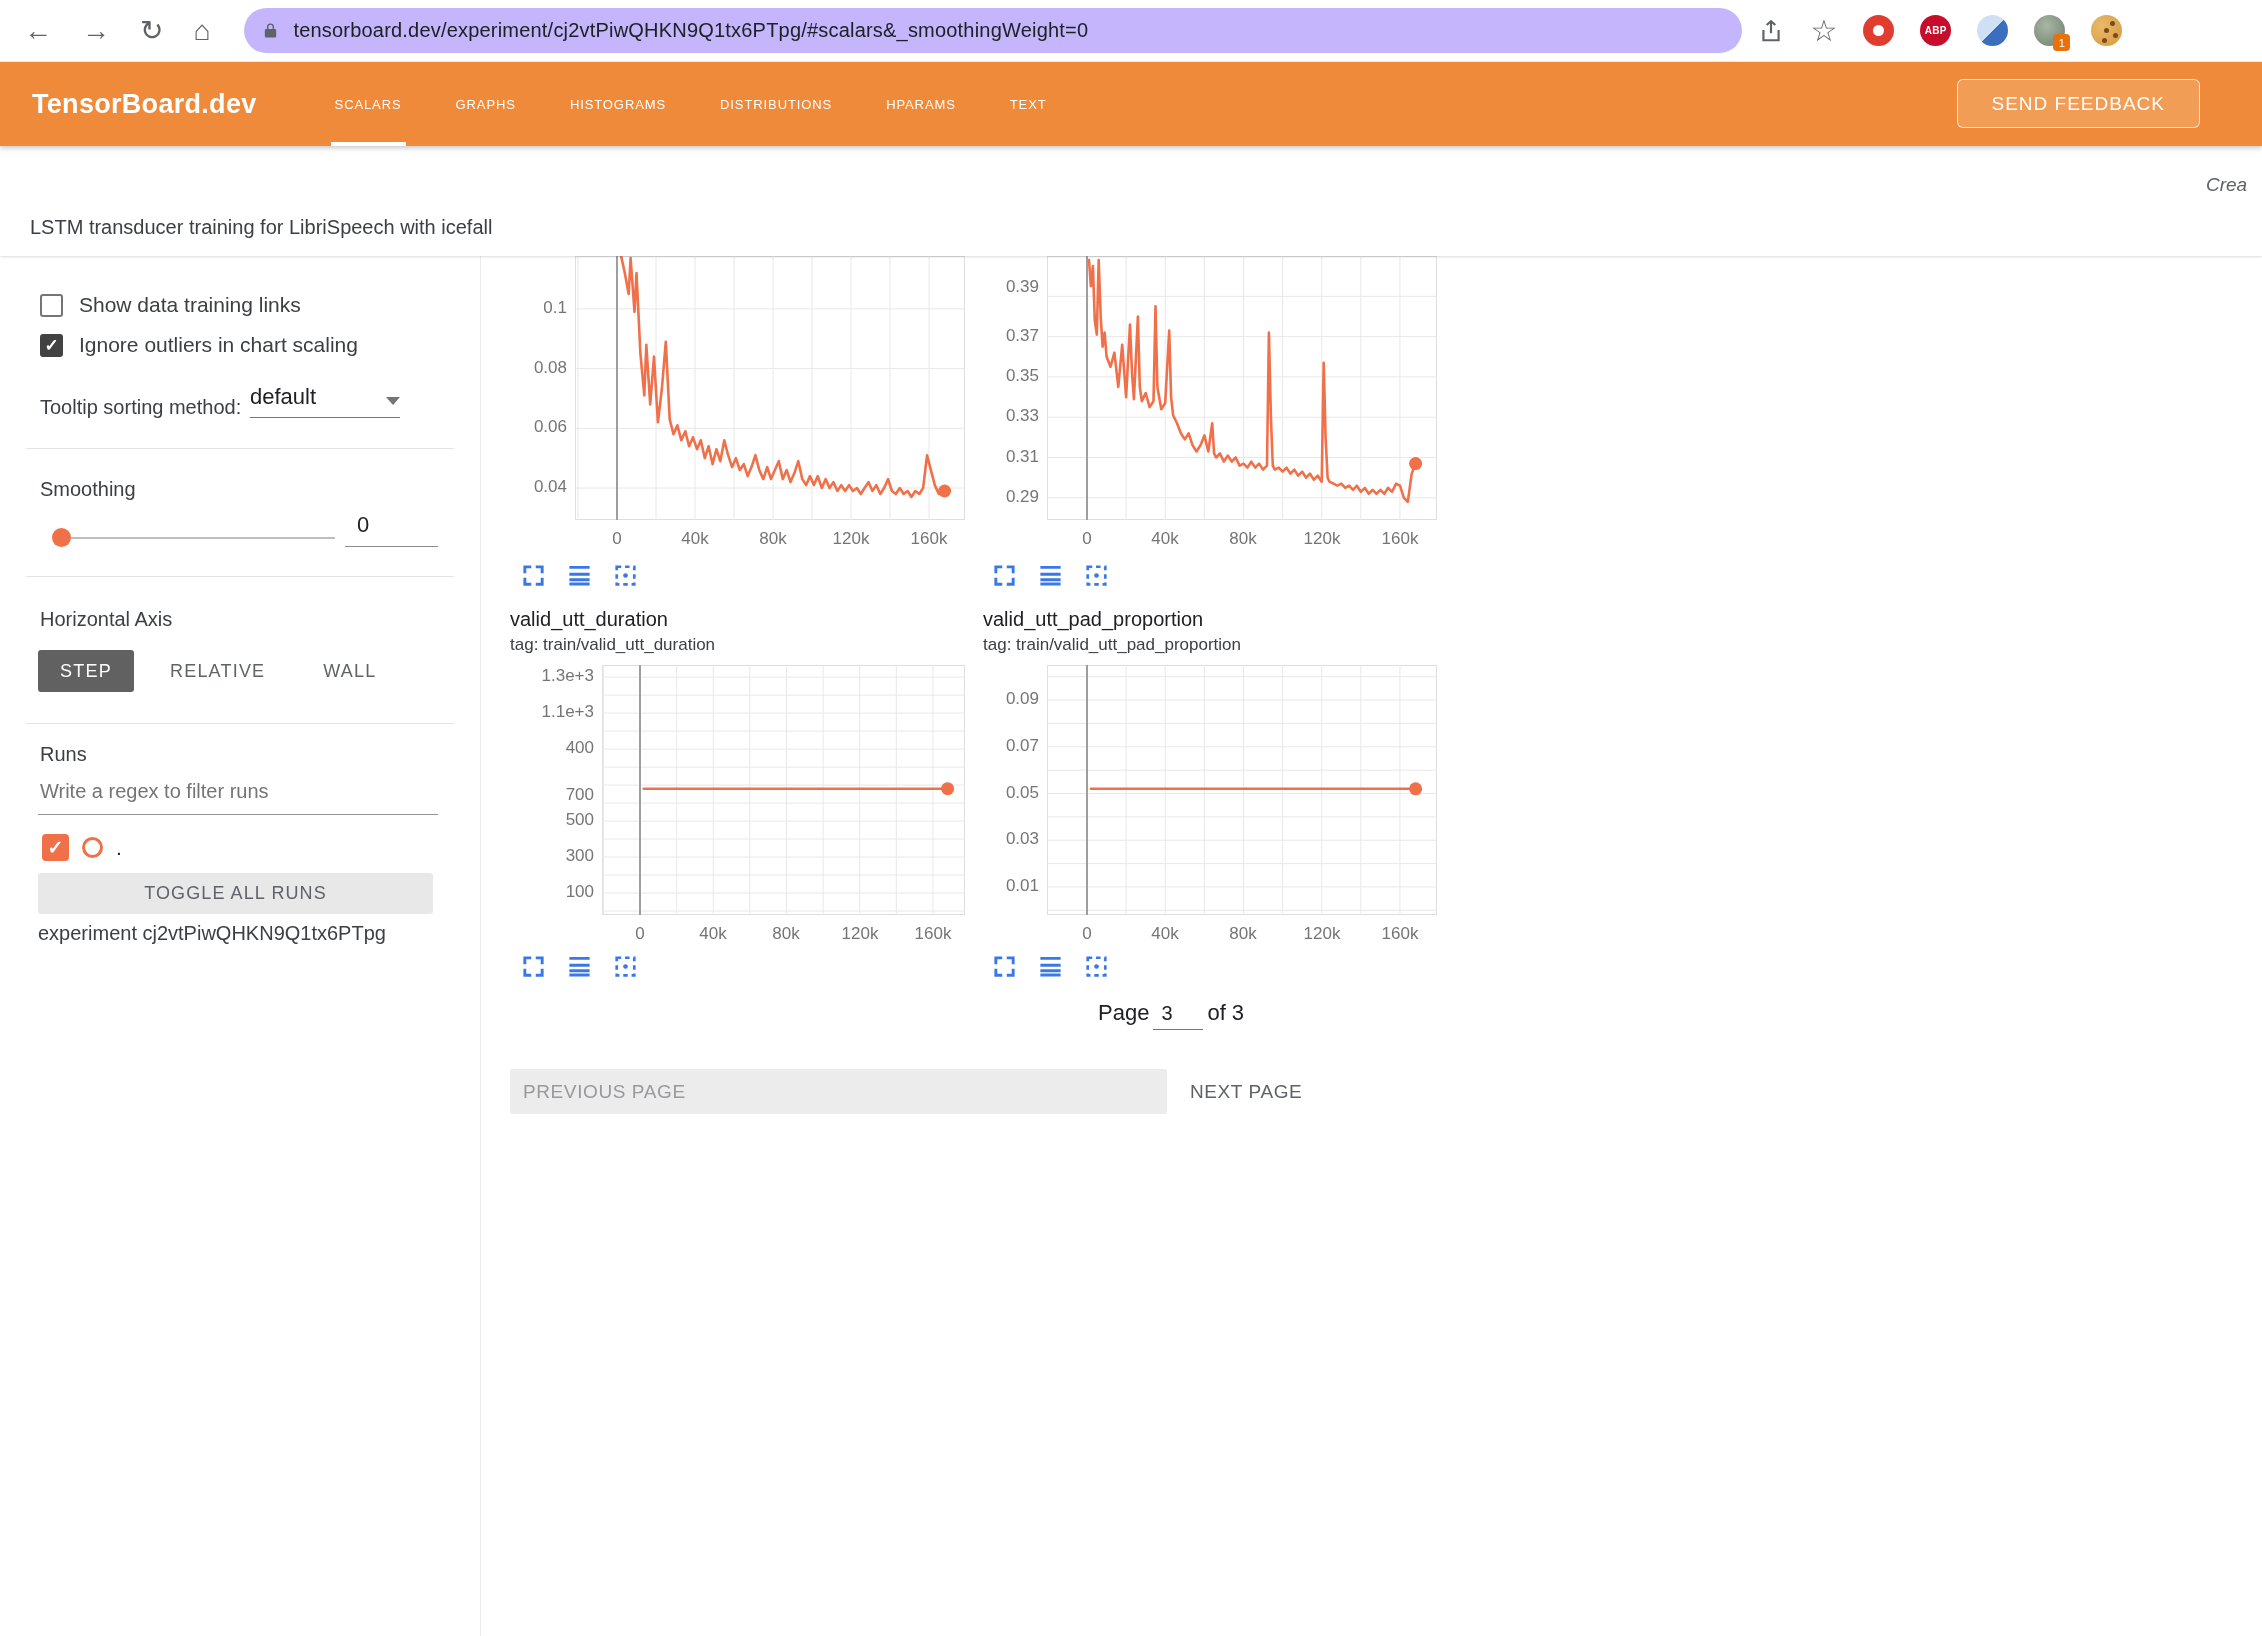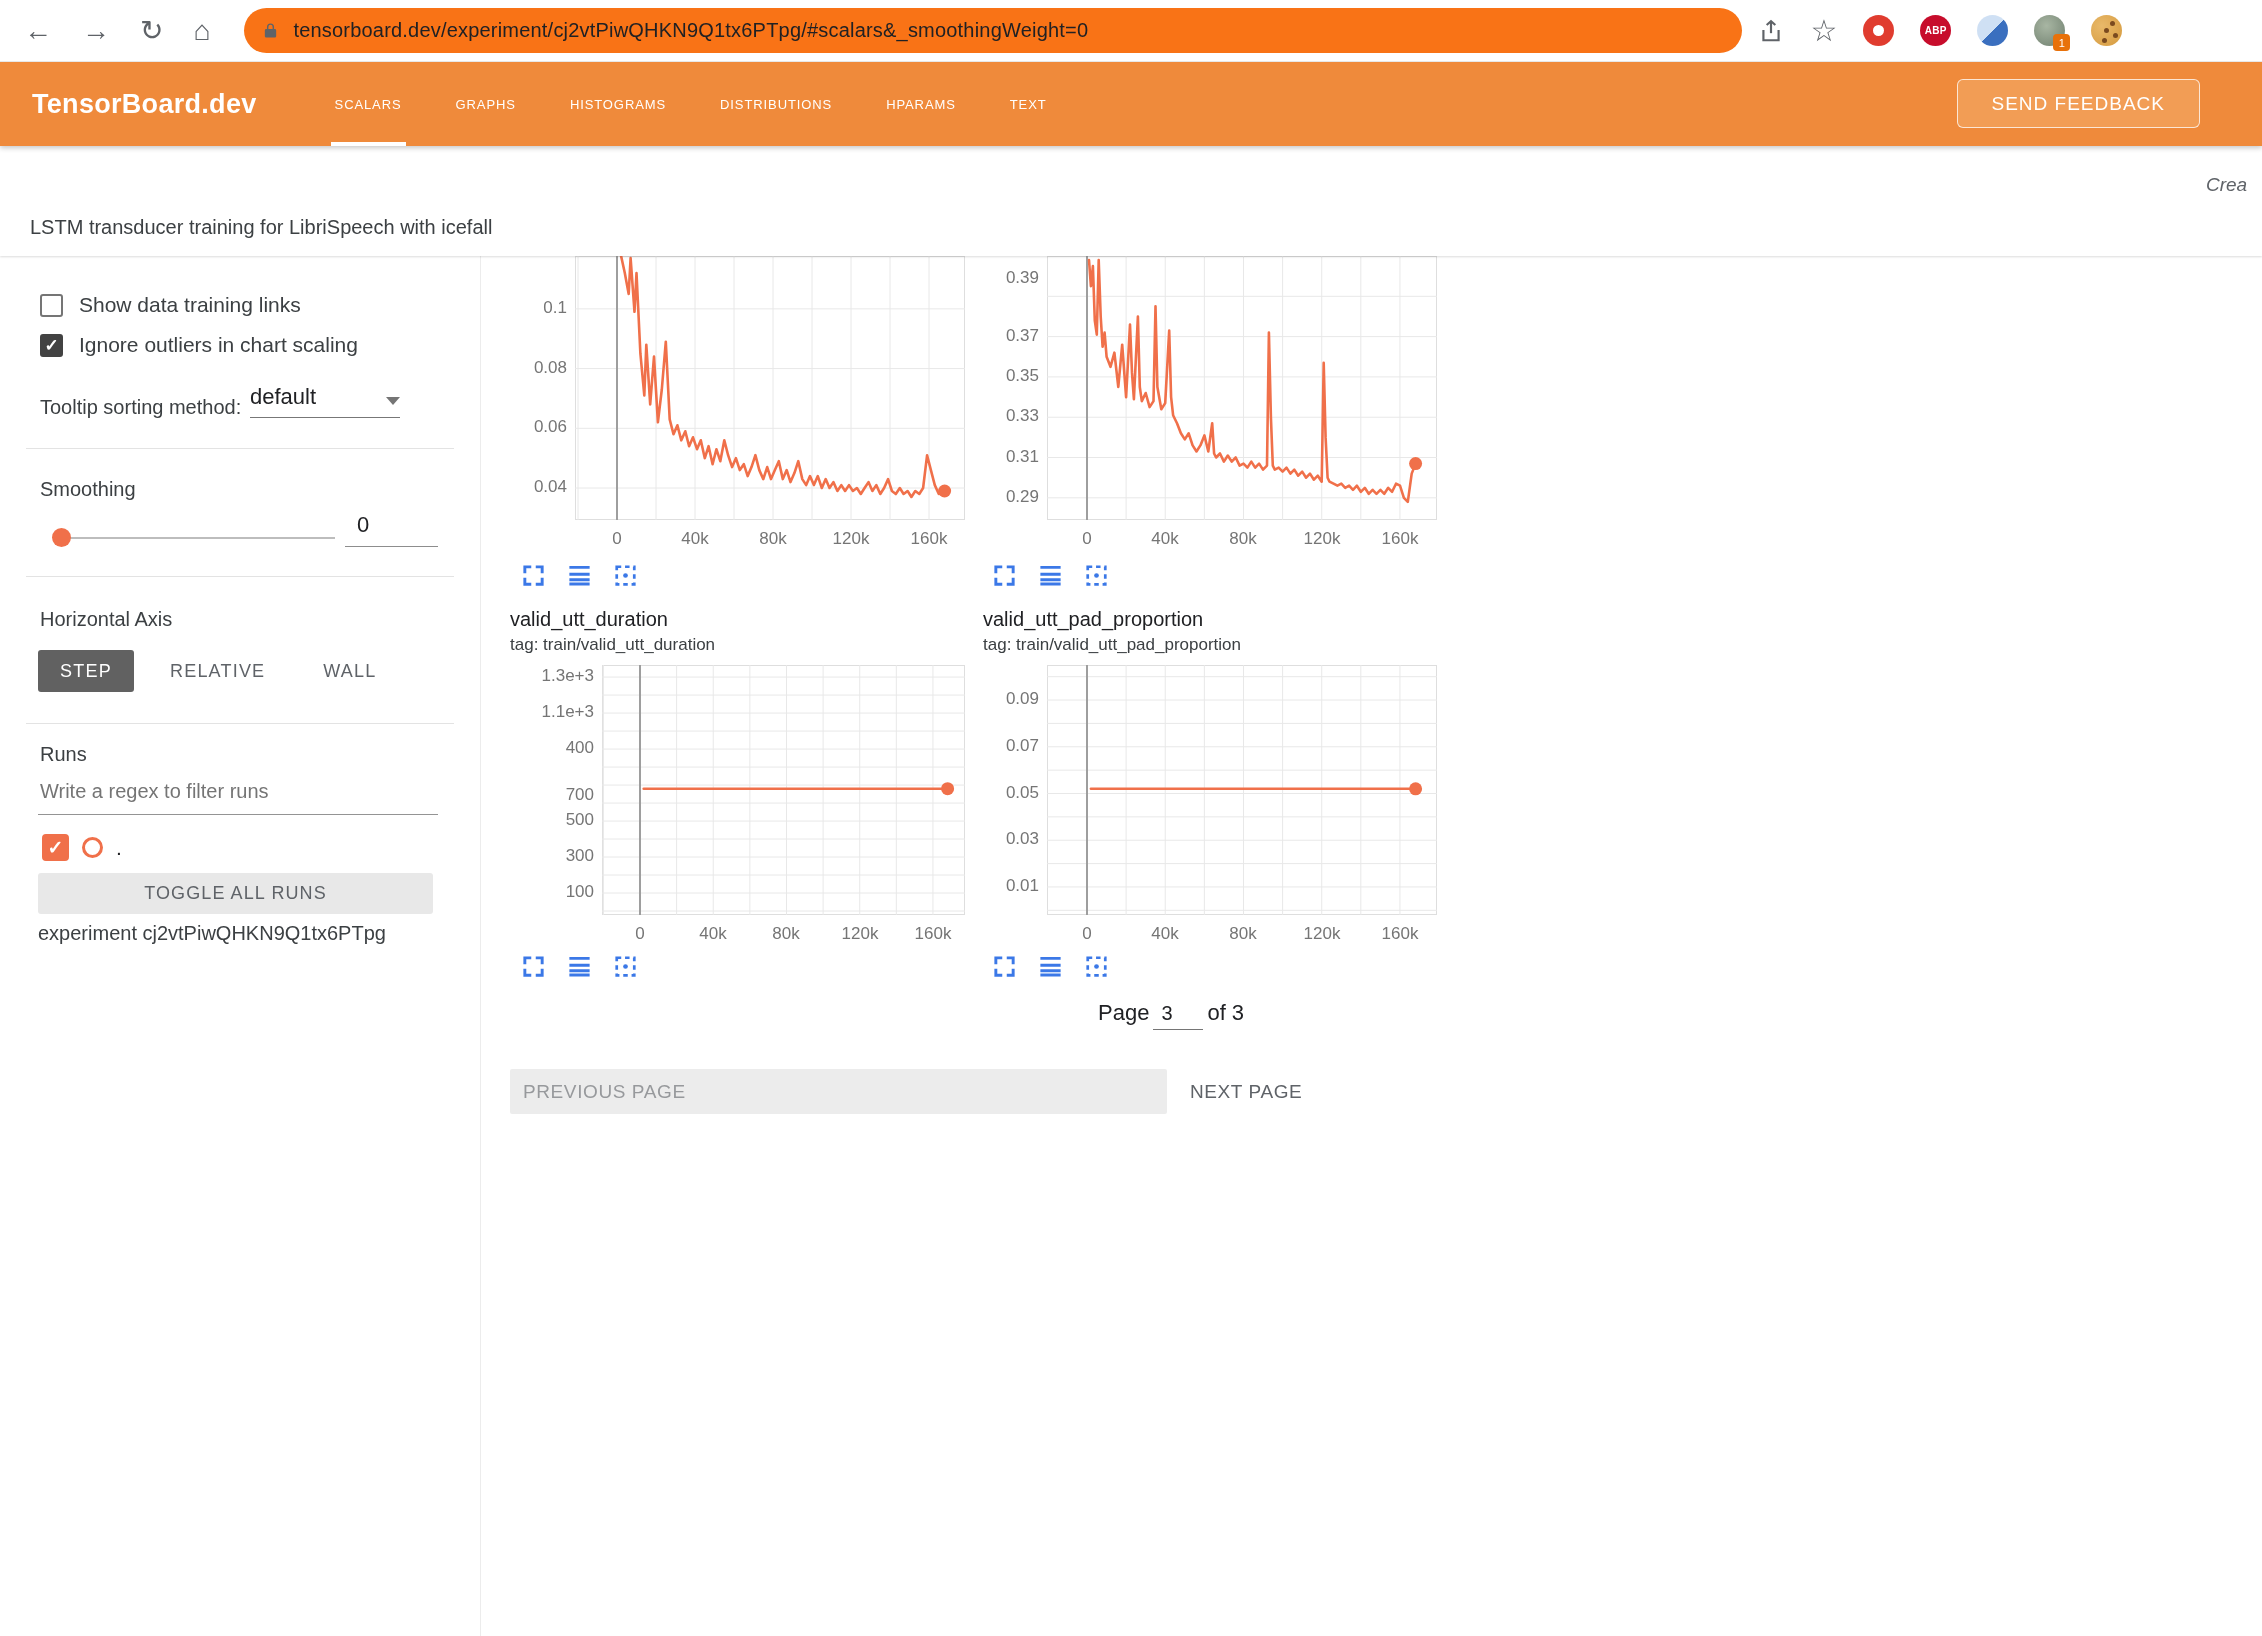--- a/index.html
+++ b/index.html
@@ -4,21 +4,21 @@
 <style>
   *{box-sizing:border-box;margin:0;padding:0}
   html,body{width:2262px;height:1636px}
   body{font-family:"Liberation Sans",sans-serif;background:#fff;overflow:hidden;position:relative}
   button{font-family:"Liberation Sans",sans-serif;cursor:pointer}
 
   
   .chrome{position:absolute;left:0;top:0;width:100%;height:62px;background:#fff;display:flex;align-items:center;border-bottom:1px solid #e8e8e8;z-index:20}
   .navbtn{background:none;border:none;color:#5f6368;font-size:28px;line-height:1;margin-left:30px}
   .navbtn:first-child{margin-left:24px}
-  .urlbar{margin-left:34px;width:1498px;height:45px;background:#f97316;border-radius:23px;display:flex;align-items:center;padding:0 18px;gap:14px;cursor:text}
+  .urlbar{margin-left:34px;width:1498px;height:45px;background:#c4b5fd;border-radius:23px;display:flex;align-items:center;padding:0 18px;gap:14px;cursor:text}
   .url-text{font-size:20px;color:#202124;letter-spacing:.2px;white-space:nowrap;overflow:hidden}
   .chrome-right{display:flex;align-items:center;gap:26px;margin-left:16px}
   .star{font-size:30px;color:#5f6368;background:none;border:none}
   .ext{width:31px;height:31px;border-radius:50%;position:relative;display:flex;align-items:center;justify-content:center;border:none;padding:0}
   .ext-red{background:#e03c2f}
   .ext-red span{width:11px;height:11px;border-radius:50%;background:#fff;display:block}
   .ext-abp{background:#c70d2c;color:#fff;font-size:10px;font-weight:bold;letter-spacing:.3px}
   .ext-blue{background:linear-gradient(135deg,#cfe0f4 50%,#3a6fbf 50%)}
   .ext-one{background:radial-gradient(circle at 40% 35%,#a8b6a3,#6f7f6e)}
   .ext-badge{position:absolute;right:-5px;bottom:-5px;min-width:17px;height:17px;background:#e8710a;border-radius:4px;color:#fff;font-size:11px;display:flex;align-items:center;justify-content:center;padding:0 3px}
@@ -254,21 +254,21 @@
       <line x1="0" y1="40.305343511450324" x2="390" y2="40.305343511450324" stroke="#e8e8e8"></line>
       <line x1="40" y1="0" x2="40" y2="264" stroke="#9e9e9e" stroke-width="2"></line>
       <polyline points="42.0,4.0 43.9,30.2 45.9,10.1 47.8,64.5 49.8,78.6 51.7,4.0 53.7,60.5 55.6,90.7 57.6,76.6 59.6,100.8 63.5,110.8 67.4,96.7 71.3,131.0 75.2,88.7 79.1,141.1 83.0,68.5 85.0,116.9 86.9,143.1 90.9,60.5 92.8,131.0 94.8,145.1 98.7,137.0 102.6,151.1 106.5,145.1 108.5,50.4 110.4,131.0 114.3,153.2 118.2,147.1 122.2,74.6 124.1,141.1 126.1,159.2 130.0,167.3 133.9,177.3 137.8,183.4 141.7,177.3 145.6,189.4 149.5,195.5 153.4,189.4 157.4,179.4 161.3,195.5 165.2,167.3 167.1,197.5 169.1,201.5 173.0,197.5 176.9,205.6 180.8,199.5 184.7,205.6 188.7,201.5 192.6,209.6 196.5,207.6 200.4,211.6 204.3,205.6 208.2,211.6 212.1,207.6 216.0,213.6 220.0,209.6 221.9,76.6 223.9,161.2 225.8,209.6 227.8,213.6 231.7,211.6 235.6,215.6 239.5,211.6 243.4,217.6 247.3,213.6 251.2,219.7 255.2,215.6 259.1,221.7 263.0,217.6 266.9,223.7 270.8,219.7 274.7,225.7 276.7,106.8 278.6,181.4 280.6,221.7 282.5,225.7 286.5,227.7 290.4,229.7 294.3,227.7 298.2,231.8 302.1,229.7 306.0,233.8 309.9,229.7 313.8,235.8 317.8,231.8 321.7,237.8 325.6,233.8 329.5,237.8 333.4,233.8 337.3,237.8 341.2,231.8 345.1,235.8 349.0,227.7 353.0,229.7 356.9,241.8 360.8,245.9 364.7,217.6 368.6,207.6" fill="none" stroke="#f0704a" stroke-width="2.6" stroke-linejoin="round" stroke-linecap="round"></polyline>
       <circle cx="368.6" cy="207.6" r="6.5" fill="#f0704a"></circle>
     </svg>
     <div class="ylab" style="top:231px">0.29</div>
     <div class="ylab" style="top:191px">0.31</div>
     <div class="ylab" style="top:150px">0.33</div>
     <div class="ylab" style="top:110px">0.35</div>
     <div class="ylab" style="top:70px">0.37</div>
-    <div class="ylab" style="top:12px">0.39</div>
+    <div class="ylab" style="top:21px">0.39</div>
     <div class="xlab" style="left:16px;top:273px">0</div>
     <div class="xlab" style="left:94px;top:273px">40k</div>
     <div class="xlab" style="left:172px;top:273px">80k</div>
     <div class="xlab" style="left:251px;top:273px">120k</div>
     <div class="xlab" style="left:329px;top:273px">160k</div>
   </div>
 
 <div class="chart-actions act0">
     <button class="cab"><svg viewBox="0 0 24 24" width="27" height="27" fill="#3b78e7">
         <path d="M3 3h7v2.6H5.6V10H3V3zm11 0h7v7h-2.6V5.6H14V3zM3 14h2.6v4.4H10V21H3v-7zm15.4 0H21v7h-7v-2.6h4.4V14z"></path>

